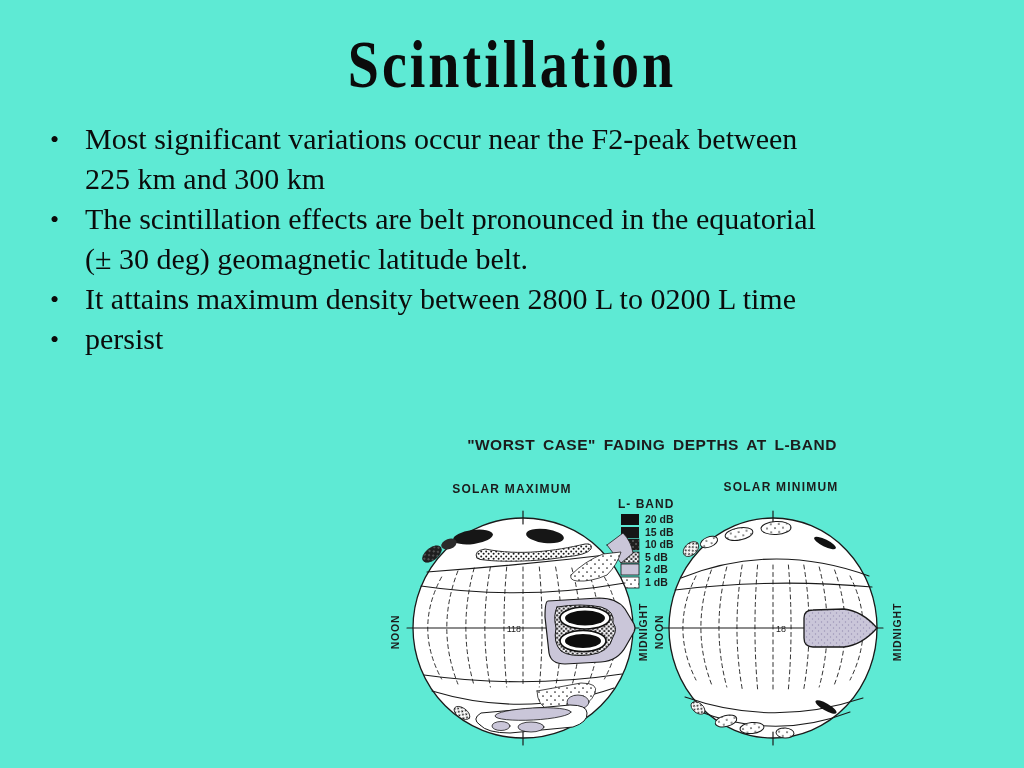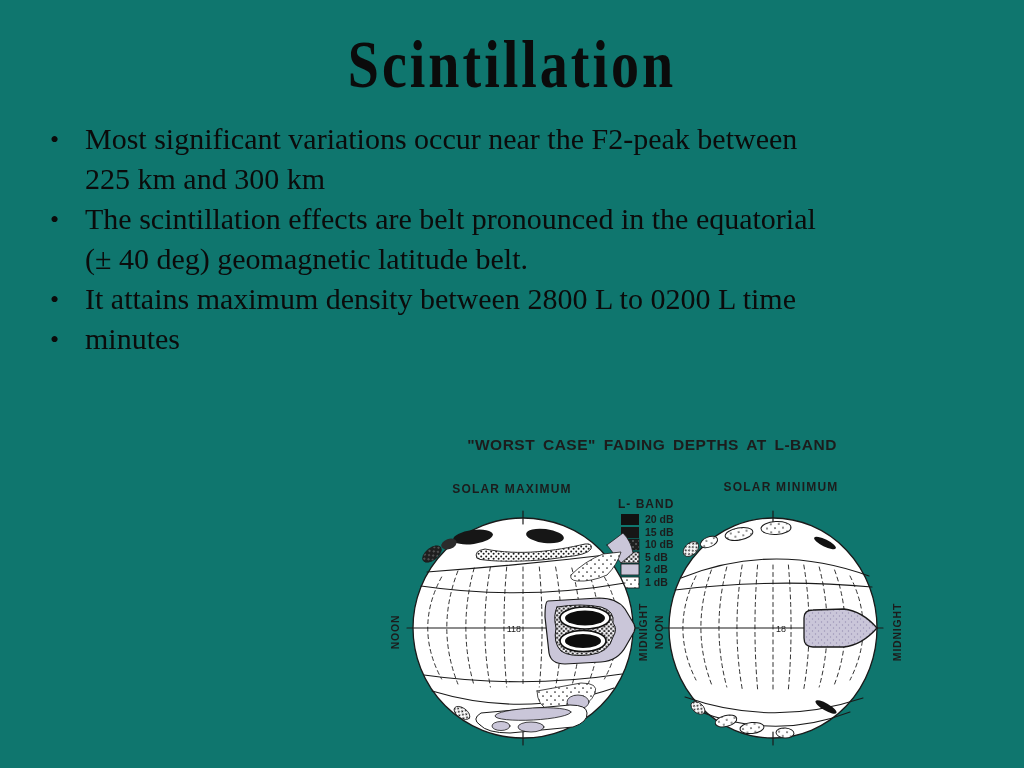--- a/index.html
+++ b/index.html
@@ -1,17 +1,17 @@
 <!DOCTYPE html>
 <html><head>
 <meta charset="utf-8">
 <style>
   html,body{margin:0;padding:0;background:#ffffff;}
   .slide{
-    position:relative;width:1024px;height:768px;background:#0f766e;overflow:hidden;
+    position:relative;width:1024px;height:768px;background:#5eead4;overflow:hidden;
     font-family:"Liberation Serif","DejaVu Serif",serif;color:#0b0b0b;
   }
   .title{
     position:absolute;top:26px;left:0;width:100%;text-align:center;
     font-size:56px;font-weight:bold;letter-spacing:3px;line-height:64px;
     transform:scaleY(1.2);transform-origin:center top;white-space:nowrap;
   }
   .bullets{position:absolute;top:119px;left:38px;width:950px;margin:0;padding:0;list-style:none;}
   .bullet{position:relative;padding-left:47px;font-size:30px;line-height:40px;}
   .bullet .dot{position:absolute;left:12px;top:1px;font-size:26px;line-height:40px;}
@@ -29,29 +29,29 @@
 
   <ul class="bullets">
     <li class="bullet">
       <span class="dot">•</span>
       <div class="line">Most significant variations occur near the F2-peak between</div>
       <div class="line">225 km and 300 km</div>
     </li>
     <li class="bullet">
       <span class="dot">•</span>
       <div class="line">The scintillation effects are belt pronounced in the equatorial</div>
-      <div class="line">(± 40 deg) geomagnetic latitude belt.</div>
+      <div class="line">(± 30 deg) geomagnetic latitude belt.</div>
     </li>
     <li class="bullet">
       <span class="dot">•</span>
       <div class="line">It attains maximum density between 2800 L to 0200 L time</div>
     </li>
     <li class="bullet">
       <span class="dot">•</span>
-      <div class="line">minutes</div>
+      <div class="line">persist</div>
     </li>
   </ul>
 
   <div class="figure">
     <svg width="545" height="340" viewBox="0 0 545 340">
       <defs>
         <pattern id="pat5" width="5" height="5" patternUnits="userSpaceOnUse">
           <rect width="5" height="5" fill="#ffffff"></rect>
           <circle cx="1.2" cy="1.4" r="1" fill="#1a1a1a"></circle>
           <circle cx="3.6" cy="3.8" r="1" fill="#1a1a1a"></circle>

